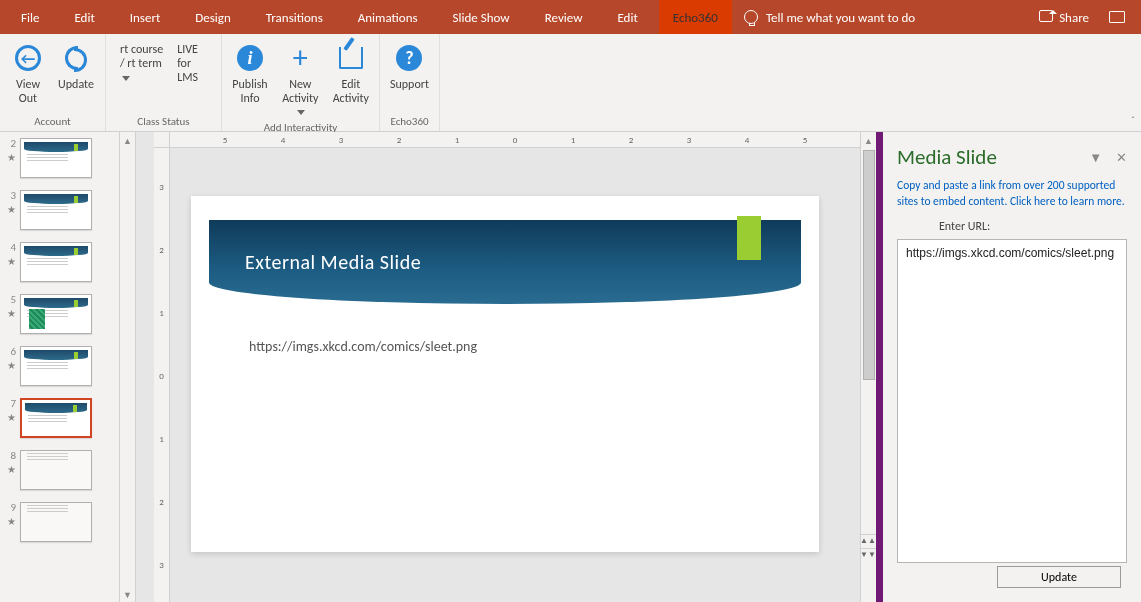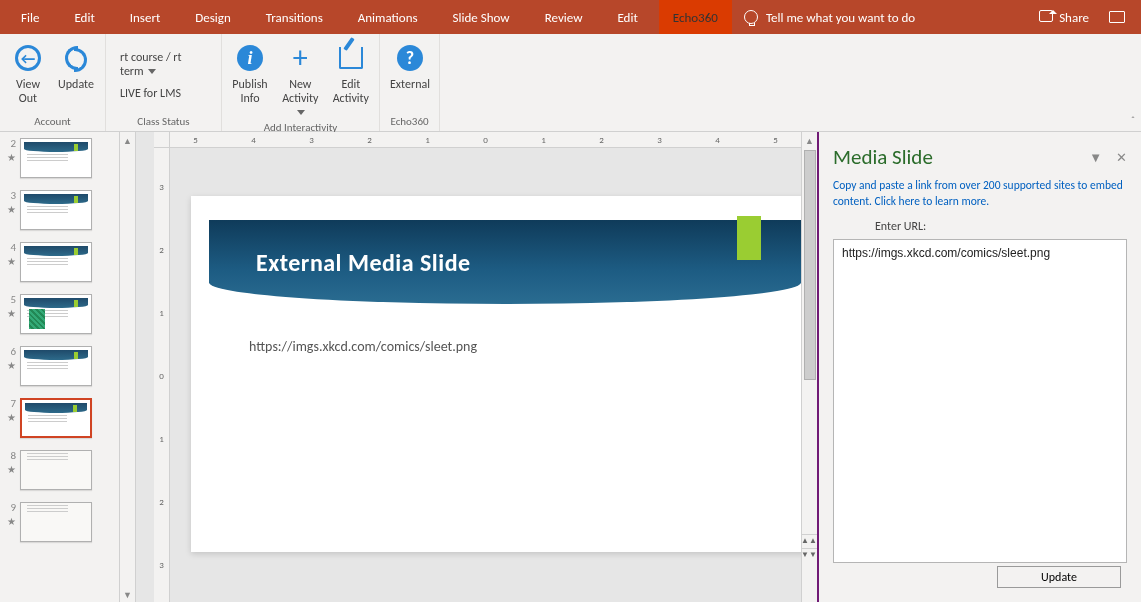--- a/index.html
+++ b/index.html
@@ -32,21 +32,21 @@
   .ico-refresh { width: 26px; height: 26px; position: relative; }
   .ico-refresh::before, .ico-refresh::after { content: ''; position: absolute; width: 10px; height: 18px; border: 3px solid #2b88d8; border-radius: 12px 0 0 12px; border-right: none; }
   .ico-refresh::before { left: 2px; top: 1px; }
   .ico-refresh::after { right: 2px; top: 3px; transform: rotate(180deg); }
   .ico-info { width: 26px; height: 26px; background: #2b88d8; border-radius: 50%; color: white; display: flex; align-items: center; justify-content: center; font-family: Georgia, serif; font-style: italic; font-weight: bold; font-size: 18px; }
   .ico-plus { color: #2b88d8; font-size: 30px; font-weight: 300; line-height: 1; }
   .ico-edit { width: 24px; height: 22px; border: 2.5px solid #2b88d8; border-top: none; border-radius: 0 0 2px 2px; position: relative; }
   .ico-edit::before { content: ''; position: absolute; top: -10px; left: 6px; width: 4px; height: 14px; background: #2b88d8; transform: rotate(35deg); border-radius: 1px; }
   .ico-help { width: 26px; height: 26px; background: #2b88d8; border-radius: 50%; color: white; display: flex; align-items: center; justify-content: center; font-weight: bold; font-size: 18px; }
 
-  .class-status-body { flex-direction: column; align-items: flex-start; justify-content: center; gap: 8px; padding: 6px 10px; font-size: 12px; color: #444; }
+  .class-status-body { align-items: flex-start; justify-content: center; gap: 8px; padding: 6px 10px; font-size: 12px; color: #444; }
   .triangle-down { display: inline-block; width: 0; height: 0; border-left: 4px solid transparent; border-right: 4px solid transparent; border-top: 5px solid #666; margin-left: 2px; vertical-align: middle; }
   .collapse-caret { position: absolute; right: 6px; bottom: 4px; font-size: 10px; color: #888; }
 
   
   .workspace { position: absolute; top: 132px; left: 0; right: 0; bottom: 0; display: flex; }
 
   
   .thumbs { width: 136px; background: #f3f2f1; border-right: 1px solid #d0d0d0; position: relative; }
   .thumbs-scroll { position: absolute; top: 0; right: 0; width: 16px; height: 100%; background: #f3f2f1; border-left: 1px solid #d0d0d0; }
   .scroll-arrow { width: 100%; height: 16px; display: flex; align-items: center; justify-content: center; color: #888; font-size: 9px; }
@@ -71,29 +71,29 @@
   .ruler-h-inner span { display: inline-block; width: 6px; text-align: center; }
   .ruler-v { position: absolute; top: 16px; left: 18px; width: 16px; bottom: 0; background: #f3f2f1; border-right: 1px solid #d0d0d0; font-size: 9px; color: #666; display: flex; flex-direction: column; align-items: center; justify-content: center; gap: 52px; }
   .ruler-corner { position: absolute; top: 0; left: 18px; width: 16px; height: 16px; background: #f3f2f1; border-right: 1px solid #d0d0d0; border-bottom: 1px solid #d0d0d0; }
   .ruler-gutter-v { position: absolute; top: 0; left: 0; width: 18px; bottom: 0; background: #e6e6e6; }
 
   .slide-scroll-v { position: absolute; top: 0; right: 0; width: 16px; bottom: 0; background: #f3f2f1; border-left: 1px solid #d0d0d0; }
   .scroll-thumb-v { width: 12px; background: #cdcdcd; margin: 0 auto; border: 1px solid #b0b0b0; }
 
   .slide-canvas { position: absolute; top: 64px; left: 55px; width: 628px; height: 356px; background: white; box-shadow: 0 2px 6px rgba(0,0,0,0.15); }
   .slide-banner { position: relative; margin: 24px 18px 0 18px; height: 84px; background: linear-gradient(180deg,#0f3b5a,#1d5c83 60%,#2a6c91); border-radius: 0 0 55% 55% / 0 0 28% 28%; display: flex; align-items: center; }
-  .slide-banner-title { color: white; font-size: 24px; font-weight: 700; margin-left: 47px; letter-spacing: 0.5px; }
+  .slide-banner-title { color: white; font-size: 20px; font-weight: 400; margin-left: 36px; letter-spacing: 0.5px; }
   .slide-tab { position: absolute; top: -4px; right: 40px; width: 24px; height: 44px; background: #9acd32; }
   .slide-url { font-size: 14px; color: #555; margin: 34px 0 0 58px; }
 
   .nav-arrows { position: absolute; right: 0; bottom: 40px; width: 16px; }
   .nav-arrows div { height: 14px; font-size: 8px; color: #666; text-align: center; border-top: 1px solid #d0d0d0; }
 
   
-  .sidepane { width: 324px; background: #f3f2f1; border-left: 2px solid #701a75; padding: 12px 14px; position: relative; }
+  .sidepane { width: 265px; background: #f3f2f1; border-left: 7px solid #701a75; padding: 12px 14px; position: relative; }
   .pane-head { display: flex; align-items: center; justify-content: space-between; margin-bottom: 8px; }
   .pane-title { color: #2b6c2b; font-size: 21px; font-weight: 400; }
   .pane-ctrls { display: flex; gap: 14px; color: #888; font-size: 13px; }
   .pane-hint { font-size: 11.5px; color: #0060c0; line-height: 1.35; margin-bottom: 10px; }
   .pane-label { font-size: 12px; color: #444; margin: 0 0 6px 6px; padding-left: 36px; }
   .pane-textarea { width: 100%; height: 324px; border: 1px solid #b5b5b5; background: white; font-size: 12px; padding: 6px 8px; resize: none; font-family: "Segoe UI", sans-serif; color: #222; }
   .pane-update { position: absolute; bottom: 14px; right: 20px; width: 124px; height: 22px; background: #f3f2f1; border: 1px solid #9a9a9a; font-size: 12px; cursor: pointer; }
 </style>
 </head>
 <body>
@@ -175,21 +175,21 @@
     </div>
     <div class="rgroup-label">Add Interactivity</div>
   </div>
 
   <div class="rgroup" style="width:60px">
     <div class="rgroup-body">
       <div class="rbtn">
         <div class="rbtn-ico">
             <div class="ico-help">?</div>
           </div>
-        <div class="rbtn-label">External</div>
+        <div class="rbtn-label">Support</div>
       </div>
     </div>
     <div class="rgroup-label">Echo360</div>
   </div>
   <div class="collapse-caret">ˆ</div>
 </div>
 
 <div class="workspace">
 
   <div class="thumbs">

